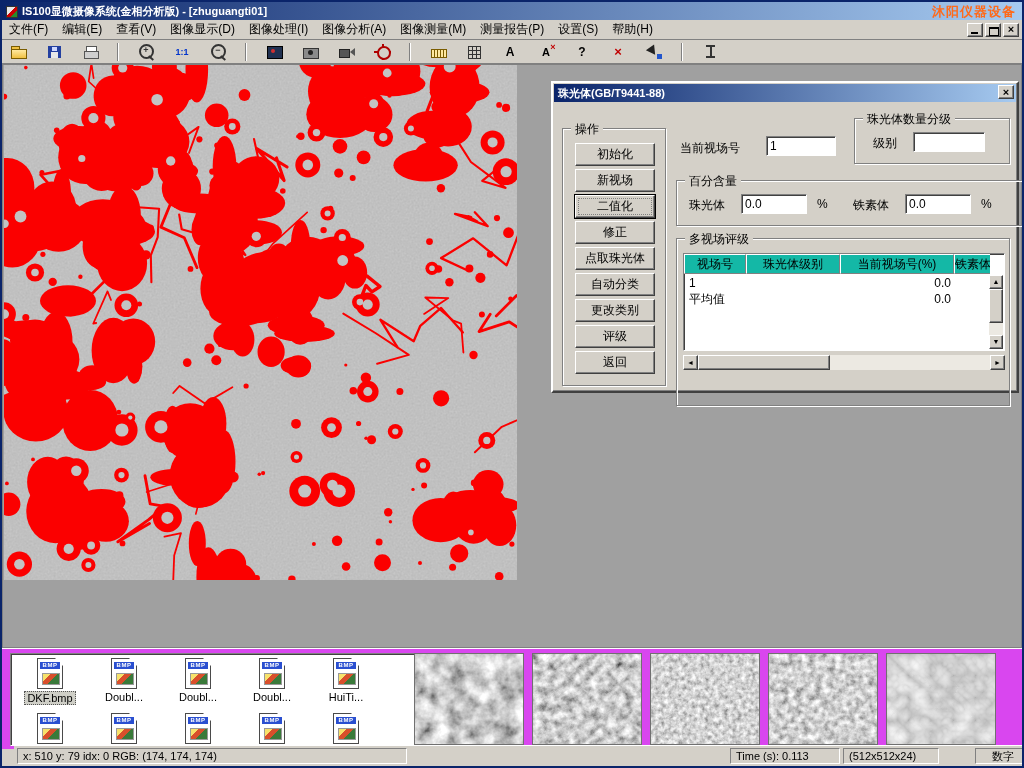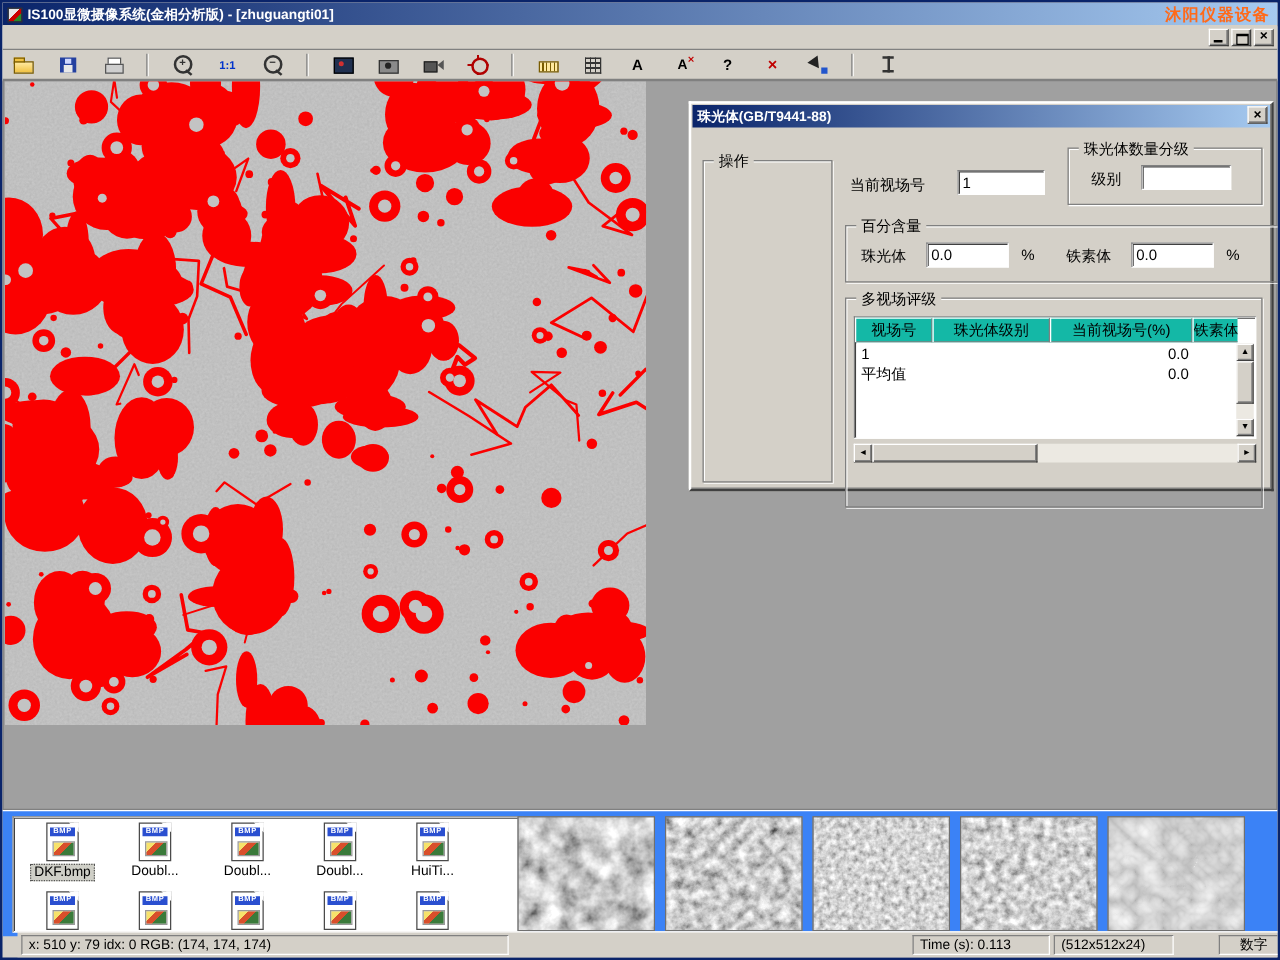--- a/index.html
+++ b/index.html
@@ -132,21 +132,21 @@
     box-shadow:inset -1px -1px 0 #808080; font-size:7px; line-height:12px; text-align:center; color:#000; }
   .vs-up { top:0; } .vs-down { bottom:0; }
   .vs-thumb { position:absolute; left:0; top:14px; width:14px; height:34px; background:#d4d0c8; border:1px solid; border-color:#fff #404040 #404040 #fff; box-shadow:inset -1px -1px 0 #808080; }
   .hscroll { position:absolute; left:6px; top:116px; width:322px; height:15px; background:#ece9e2; }
   .hs-btn { position:absolute; top:0; width:15px; height:15px; background:#d4d0c8; border:1px solid; border-color:#fff #404040 #404040 #fff;
     box-shadow:inset -1px -1px 0 #808080; font-size:7px; line-height:13px; text-align:center; }
   .hs-left { left:0; } .hs-right { right:0; }
   .hs-thumb { position:absolute; left:15px; top:0; width:132px; height:15px; background:#d4d0c8; border:1px solid; border-color:#fff #404040 #404040 #fff; box-shadow:inset -1px -1px 0 #808080; }
 
   
-  .bottom-panel { position:absolute; left:0; top:646px; width:1020px; height:101px; background:#3b82f6; border-top:1px solid #fff; }
+  .bottom-panel { position:absolute; left:0; top:646px; width:1020px; height:101px; background:#d946ef; border-top:1px solid #fff; }
   .file-list { position:absolute; left:8px; top:4px; width:408px; height:93px; background:#fff;
     border:1px solid; border-color:#808080 #fff #fff #808080; box-shadow:inset 1px 1px 0 #404040; overflow:hidden; padding:4px 2px; }
   .file-row { display:flex; }
   .file-row2 { margin-top:8px; }
   .file-item { width:74px; display:flex; flex-direction:column; align-items:center; }
   .bmp-icon { position:relative; width:26px; height:31px; background:#fff; border:1px solid #4a4a4a; }
   .bmp-icon::before { content:""; position:absolute; right:-1px; top:-1px; border:4px solid #808080; border-left-color:transparent; border-bottom-color:transparent; border-top-color:#fff; border-right-color:#fff; }
   .bmp-band { position:absolute; left:2px; top:3px; right:2px; height:7px; background:#2a4fd0; color:#fff;
     font:bold 6px/7px "Liberation Sans",sans-serif; text-align:center; letter-spacing:0.5px; }
   .bmp-pic { position:absolute; left:4px; top:14px; width:18px; height:12px;
@@ -174,20 +174,32 @@
 
 <div class="app">
 
   <div class="titlebar">
     <span class="app-icon"></span>
     <span class="title-text">IS100显微摄像系统(金相分析版) - [zhuguangti01]</span>
     <span class="watermark">沐阳仪器设备</span>
   </div>
 
   <div class="menubar">
+    <div id="menu-items" style="display:flex;">
+        <div class="menu-item">文件(F)</div>
+        <div class="menu-item">编辑(E)</div>
+        <div class="menu-item">查看(V)</div>
+        <div class="menu-item">图像显示(D)</div>
+        <div class="menu-item">图像处理(I)</div>
+        <div class="menu-item">图像分析(A)</div>
+        <div class="menu-item">图像测量(M)</div>
+        <div class="menu-item">测量报告(P)</div>
+        <div class="menu-item">设置(S)</div>
+        <div class="menu-item">帮助(H)</div>
+      </div>
     <div class="mdi-buttons">
       <button class="mdi-btn mdi-min"></button>
       <button class="mdi-btn mdi-restore"></button>
       <button class="mdi-btn mdi-close"></button>
     </div>
   </div>
 
   <div class="toolbar" id="toolbar">
       <button class="tb-btn">
         <span class="tbi tbi-open-file"></span>
@@ -690,20 +702,31 @@
 
     <div class="dialog">
       <div class="dlg-title">
         <span class="dlg-title-text">珠光体(GB/T9441-88)</span>
       </div>
       <button class="dlg-close"></button>
       <div class="dlg-body">
 
         <div class="groupbox op-group">
           <span class="group-label">操作</span>
+          <div class="op-buttons" id="op-buttons">
+              <button class="op-btn">初始化</button>
+              <button class="op-btn">新视场</button>
+              <button class="op-btn default-btn">二值化</button>
+              <button class="op-btn">修正</button>
+              <button class="op-btn">点取珠光体</button>
+              <button class="op-btn">自动分类</button>
+              <button class="op-btn">更改类别</button>
+              <button class="op-btn">评级</button>
+              <button class="op-btn">返回</button>
+            </div>
         </div>
 
         <span class="lbl field-current-label">当前视场号</span>
         <input class="txt field-current-input" value="1" style="">
 
         <div class="groupbox grade-group">
           <span class="group-label">珠光体数量分级</span>
           <span class="lbl grade-label">级别</span>
           <input class="txt grade-input" value="" style="">
         </div>

